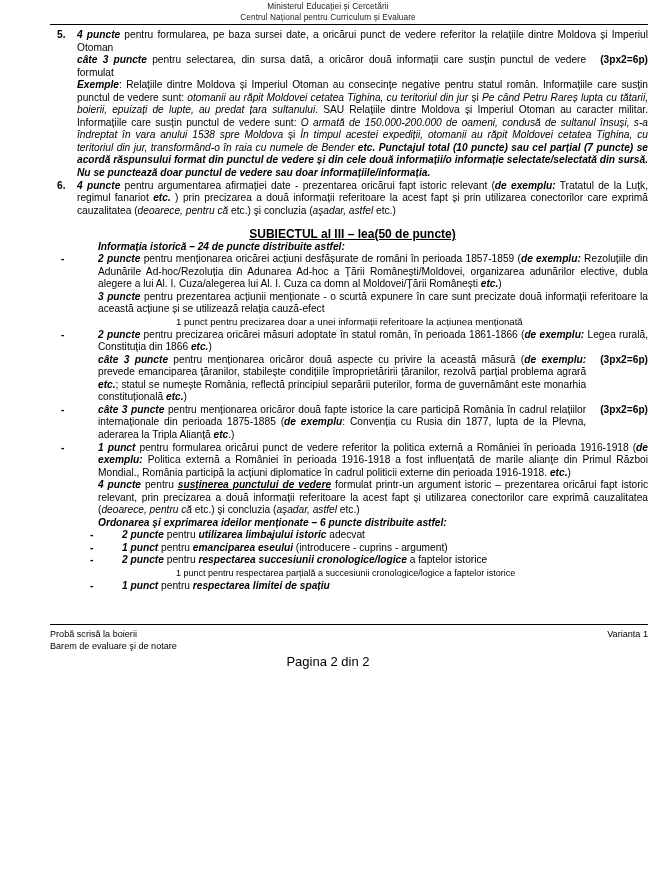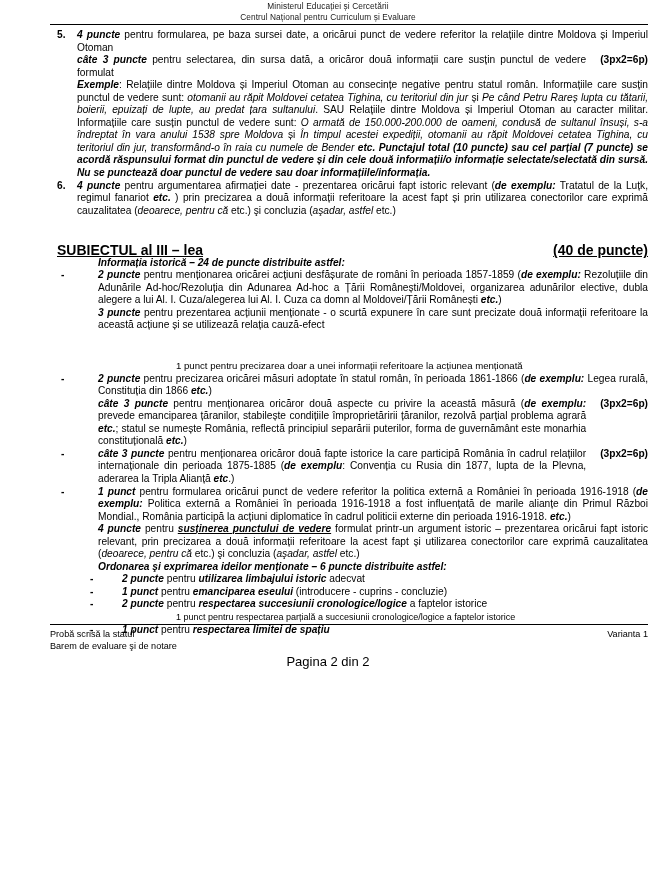--- a/index.html
+++ b/index.html
@@ -66,26 +66,25 @@
   .dashitem > .dash {
     position: absolute;
     left: 11px;
     top: 0;
     font-weight: bold;
   }
   .indent-head { padding-left: 48px; }
 
   .subject-line {
     display: flex;
-    justify-content: space-between;
+    justify-content: center;
     align-items: baseline;
     font-weight: bold;
-    font-size: 14px;
+    font-size: 12px;
     padding-left: 7px;
-    margin-top: 16px;
   }
   .subject-line .left { text-decoration: underline; }
   .subject-line .right { text-decoration: underline; }
 
   .rowspread {
     display: flex;
     justify-content: space-between;
     align-items: baseline;
   }
   .rowspread .lt { flex: 1 1 auto; }
@@ -96,21 +95,21 @@
   .dashitem2 {
     position: relative;
     padding-left: 72px;
   }
   .dashitem2 > .dash {
     position: absolute;
     left: 40px;
     top: 0;
     font-weight: bold;
   }
-  .deepnote { padding-left: 126px; font-size: 9.6px; margin-top: 28px; }
+  .deepnote { padding-left: 126px; font-size: 9.6px; }
   .deepnote2 { padding-left: 126px; font-size: 9.0px; }
 
   footer {
     position: absolute;
     left: 0; right: 0;
     bottom: 0;
     padding: 0 8px 0 50px;
   }
   .foot-rows {
     display: flex;
@@ -154,21 +153,21 @@
 
     <div class="numitem">
       <span class="num">6.</span>
       <p class="just"><b>4 puncte</b><span> pentru argumentarea afirmației date - prezentarea oricărui fapt istoric relevant (</span><b>de exemplu:</b><span> Tratatul de la Luțk, regimul fanariot </span><b>etc.</b><span> ) prin precizarea a două informații referitoare la acest fapt și prin utilizarea conectorilor care exprimă cauzalitatea (</span><i>deoarece, pentru că</i><span> etc.) şi concluzia (</span><i>aşadar, astfel</i><span> etc.)</span></p>
     </div>
 
     <div class="spacer-md"></div>
 
     <div class="subject-line">
       <span class="left">SUBIECTUL al III – lea</span>
-      <span class="right">(40 de puncte)</span>
+      <span class="right">(50 de puncte)</span>
     </div>
 
     <p class="indent-head"><b>Informația istorică – 24 de puncte distribuite astfel:</b></p>
 
     <div class="dashitem">
       <span class="dash">-</span>
       <p class="just"><b>2 puncte</b><span> pentru menționarea oricărei acțiuni desfășurate de români în perioada 1857-1859 (</span><b>de exemplu:</b><span> Rezoluțiile din Adunările Ad-hoc/Rezoluția din Adunarea Ad-hoc a Țării Românești/Moldovei, organizarea adunărilor elective, dubla alegere a lui Al. I. Cuza/alegerea lui Al. I. Cuza ca domn al Moldovei/Țării Românești </span><b>etc.</b><span>)</span></p>
       <p class="just"><b>3 puncte</b><span> pentru prezentarea acțiunii menționate - o scurtă expunere în care sunt precizate două informații referitoare la această acțiune și se utilizează relația cauză-efect</span></p>
     </div>
     <p class="deepnote">1 punct pentru precizarea doar a unei informații referitoare la acțiunea menționată</p>
@@ -198,41 +197,41 @@
 
     <p class="indent-head"><b>Ordonarea şi exprimarea ideilor menționate – 6 puncte distribuite astfel:</b></p>
 
     <div class="dashitem2">
       <span class="dash">-</span>
       <p><b>2 puncte</b><span> pentru </span><b>utilizarea limbajului istoric</b><span> adecvat</span></p>
     </div>
 
     <div class="dashitem2">
       <span class="dash">-</span>
-      <p><b>1 punct</b><span> pentru </span><b>emanciparea eseului</b><span> (introducere - cuprins - concluzie)</span></p>
+      <p><b>1 punct</b><span> pentru </span><b>emanciparea eseului</b><span> (introducere - cuprins - argument)</span></p>
     </div>
 
     <div class="dashitem2">
       <span class="dash">-</span>
       <p><b>2 puncte</b><span> pentru </span><b>respectarea succesiunii cronologice/logice</b><span> a faptelor istorice</span></p>
     </div>
     <p class="deepnote2">1 punct pentru respectarea parțială a succesiunii cronologice/logice a faptelor istorice</p>
 
     <div class="dashitem2">
       <span class="dash">-</span>
       <p><b>1 punct</b><span> pentru </span><b>respectarea limitei de spațiu</b><span></span></p>
     </div>
 
   </div>
 
   <footer>
     <div class="rule-bottom" style="margin-left:0;margin-right:0;"></div>
     <div class="foot-rows">
       <div class="foot-left">
-        <div>Probă scrisă la statul</div>
+        <div>Probă scrisă la boierii</div>
         <div>Barem de evaluare şi de notare</div>
       </div>
       <div class="foot-right">Varianta 1</div>
     </div>
     <div class="foot-page">Pagina 2 din 2</div>
   </footer>
 
 </div>
 
 </body></html>

